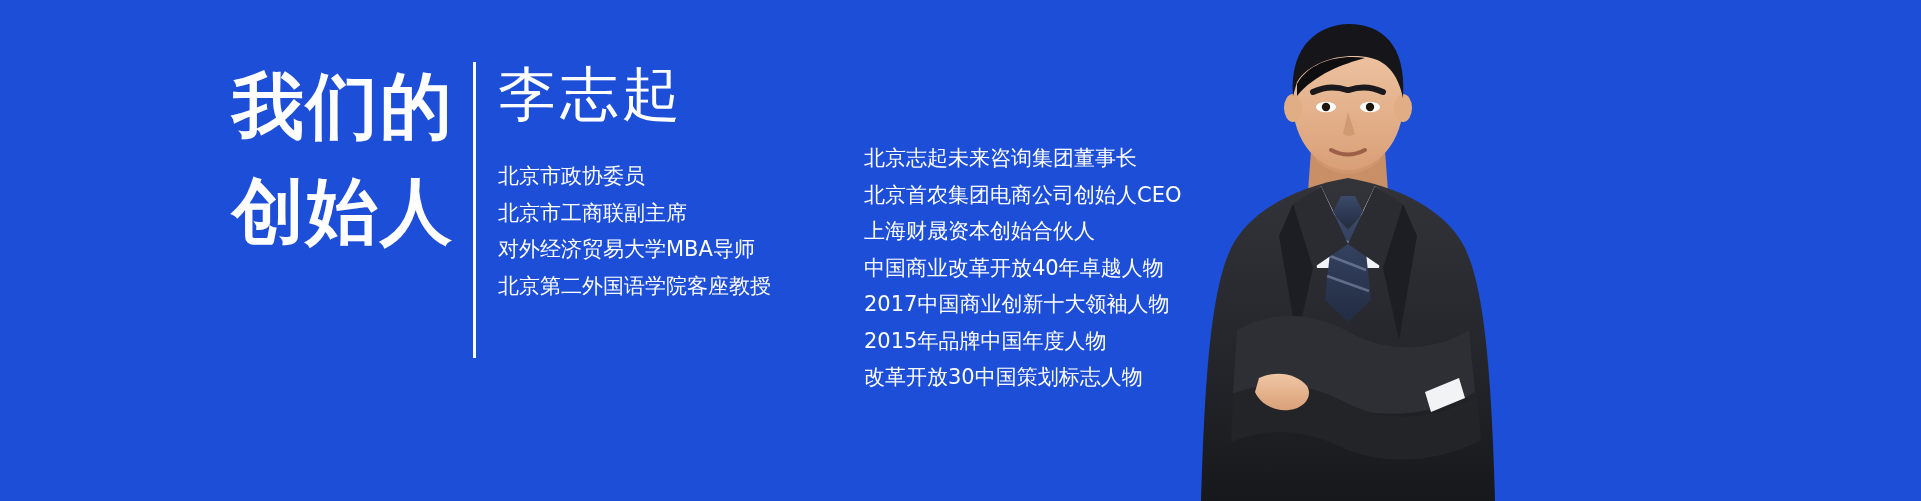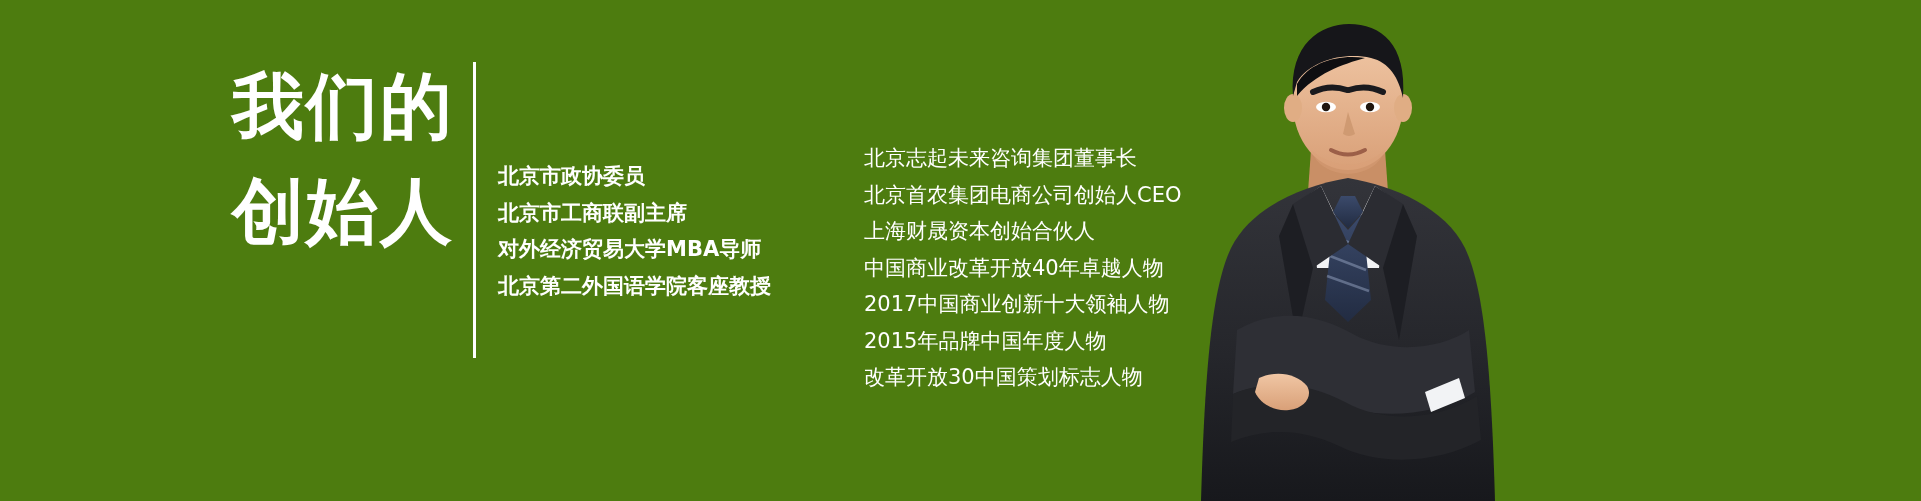--- a/index.html
+++ b/index.html
@@ -4,21 +4,21 @@
 <style>
   html,body{margin:0;padding:0;}
   body{
     width:1921px;height:501px;overflow:hidden;
     background:#e60012;
     font-family:"Liberation Sans","DejaVu Sans",sans-serif;
   }
   .banner{
     position:relative;
     width:1921px;height:501px;
-    background:#4d7c0f;
+    background:#1d4ed8;
     overflow:hidden;
   }
 
   
   .headline{
     position:absolute;
     left:232px;top:54px;
     width:230px;
     color:#ffffff;
     font-weight:bold;
@@ -59,21 +59,21 @@
   }
   .cred-col{
     position:absolute;
     top:0;
     color:#ffffff;
     font-size:21px;
     line-height:36.5px;
     white-space:nowrap;
     font-family:"DejaVu Sans","Liberation Sans",sans-serif;
   }
-  .cred-col.left{left:0px;top:6px;font-weight:bold;}
+  .cred-col.left{left:0px;top:6px;}
   .cred-col.right{left:338px;top:-12px;margin-left:28px;}
   .cred-item{display:block;}
 
   
   .portrait{
     position:absolute;
     right:418px;bottom:0;
     width:310px;height:501px;
   }
   .portrait svg{display:block;width:100%;height:100%;}
@@ -83,20 +83,21 @@
 
 <div class="banner">
 
   <div class="headline">
     <span class="hl-line">我们的</span>
     <span class="hl-line">创始人</span>
   </div>
 
   <div class="divider"></div>
 
+  <div class="founder-name">李志起</div>
 
   <div class="creds">
 
     <div class="cred-col left">
       <span class="cred-item">北京市政协委员</span>
       <span class="cred-item">北京市工商联副主席</span>
       <span class="cred-item">对外经济贸易大学MBA导师</span>
       <span class="cred-item">北京第二外国语学院客座教授</span>
     </div>
 

